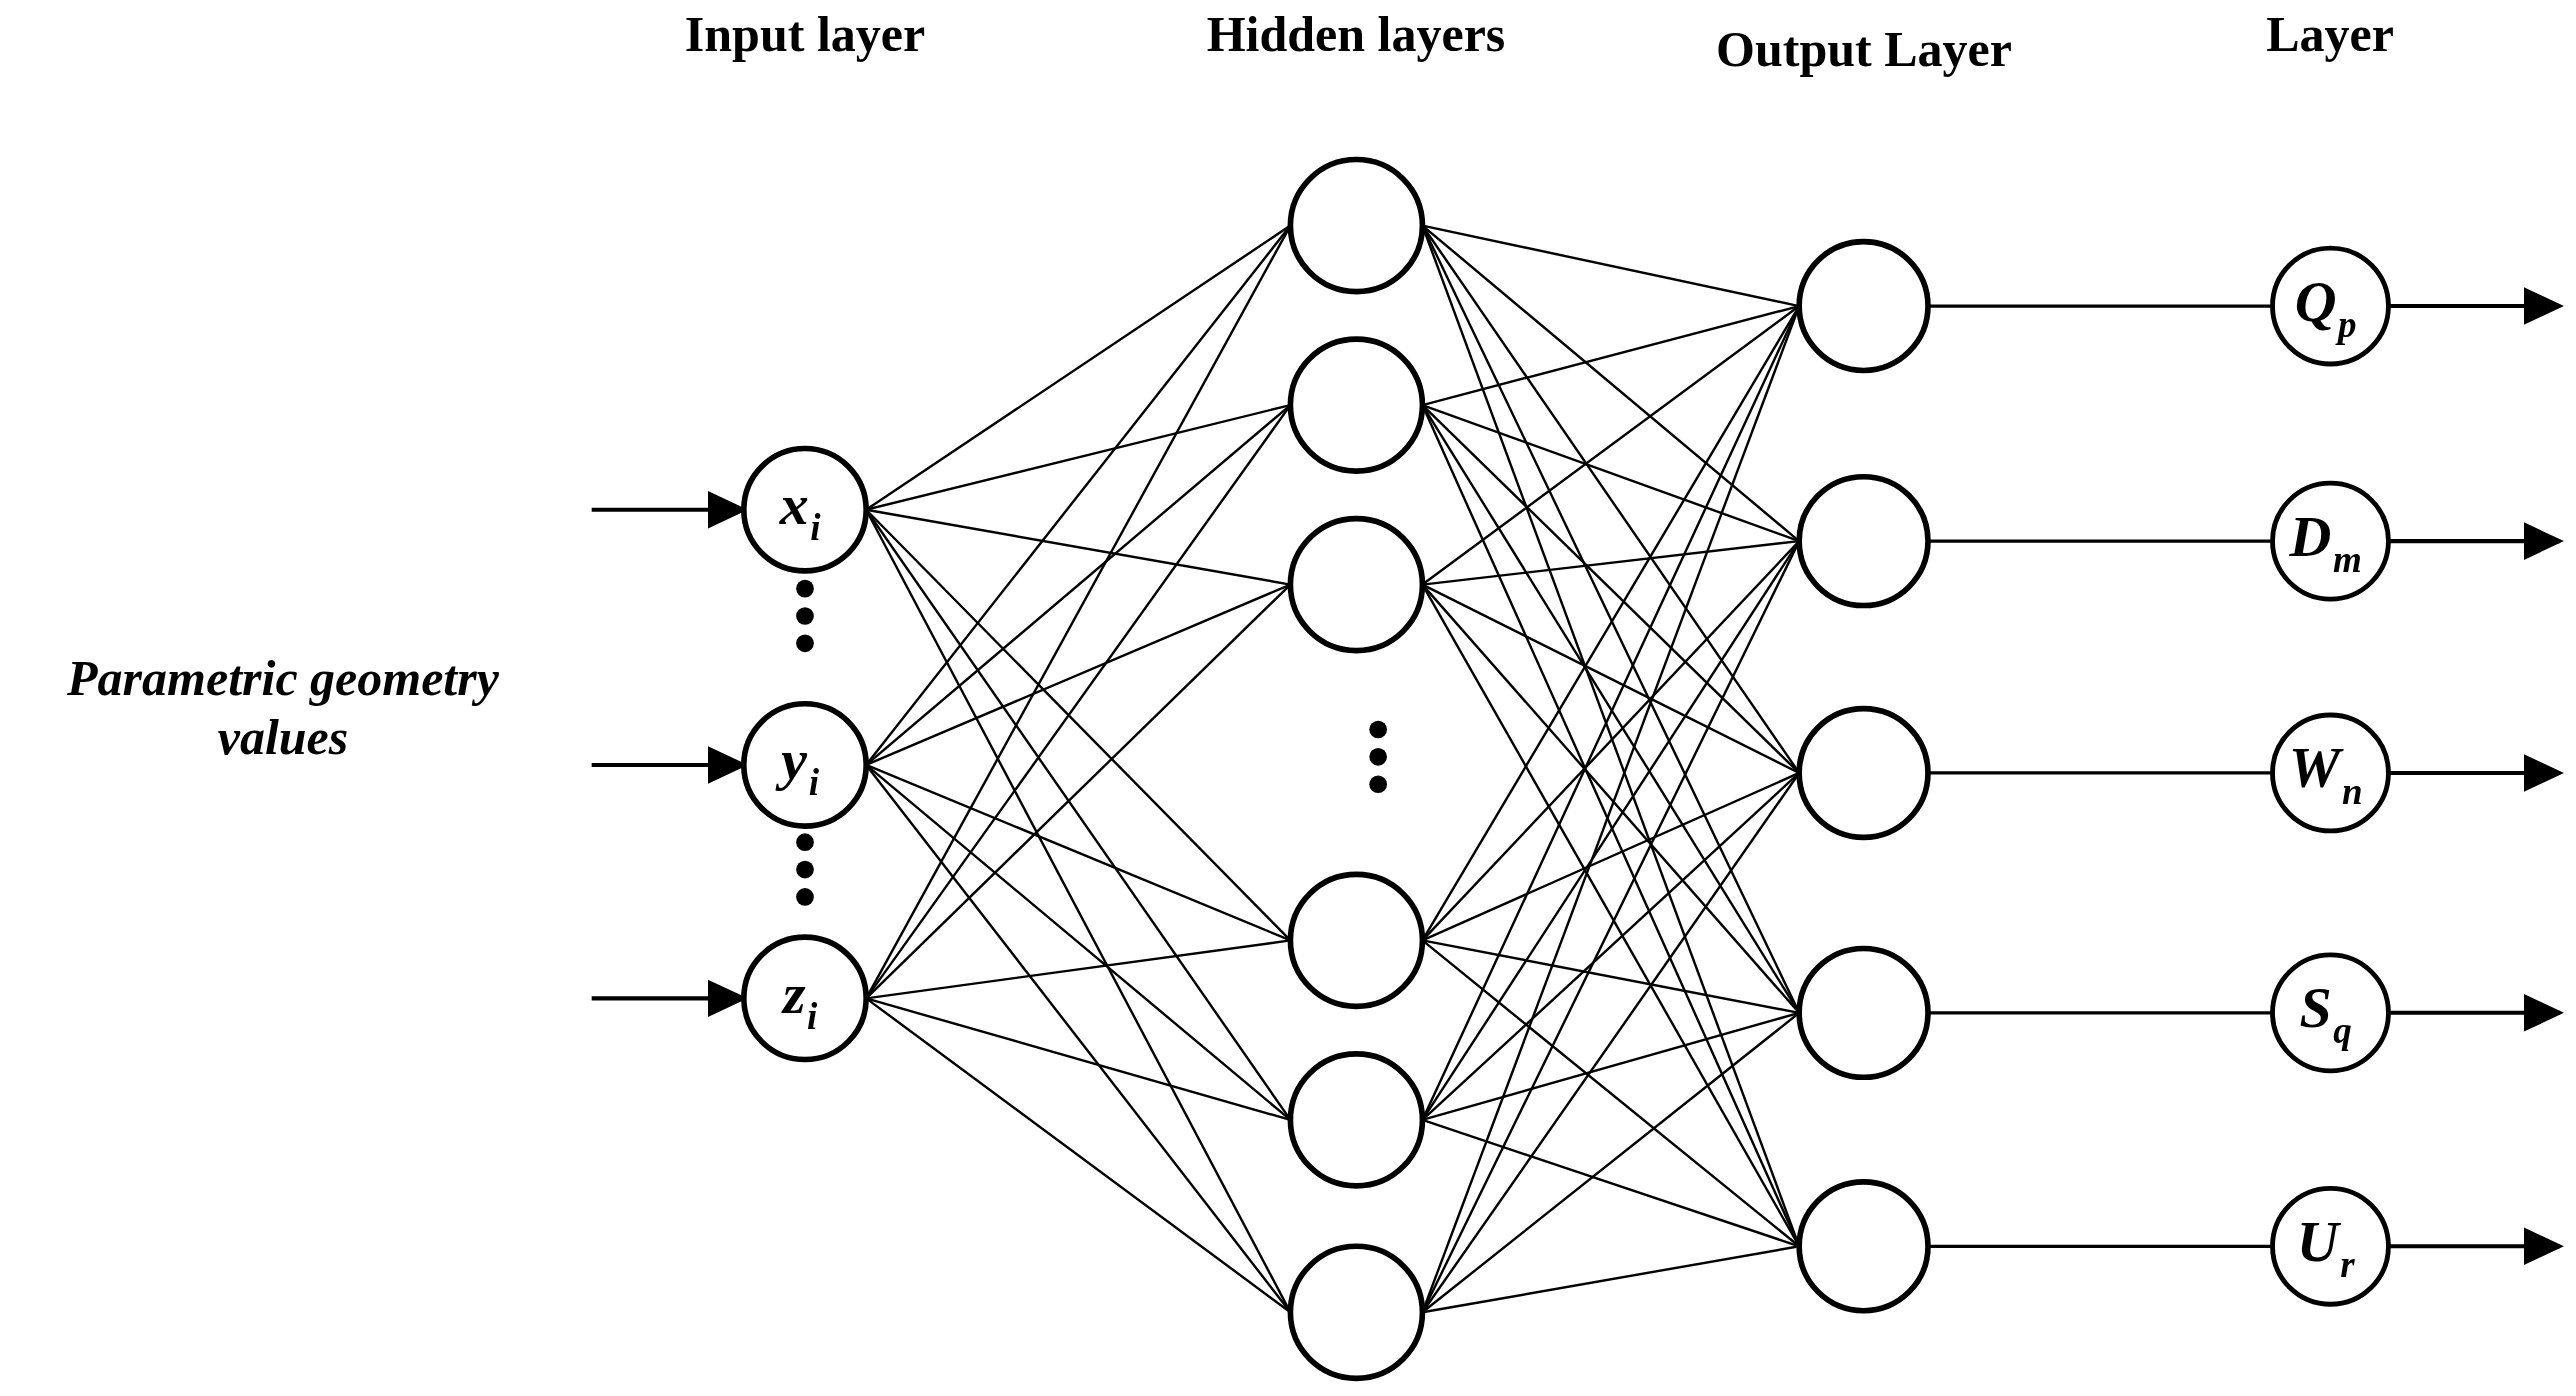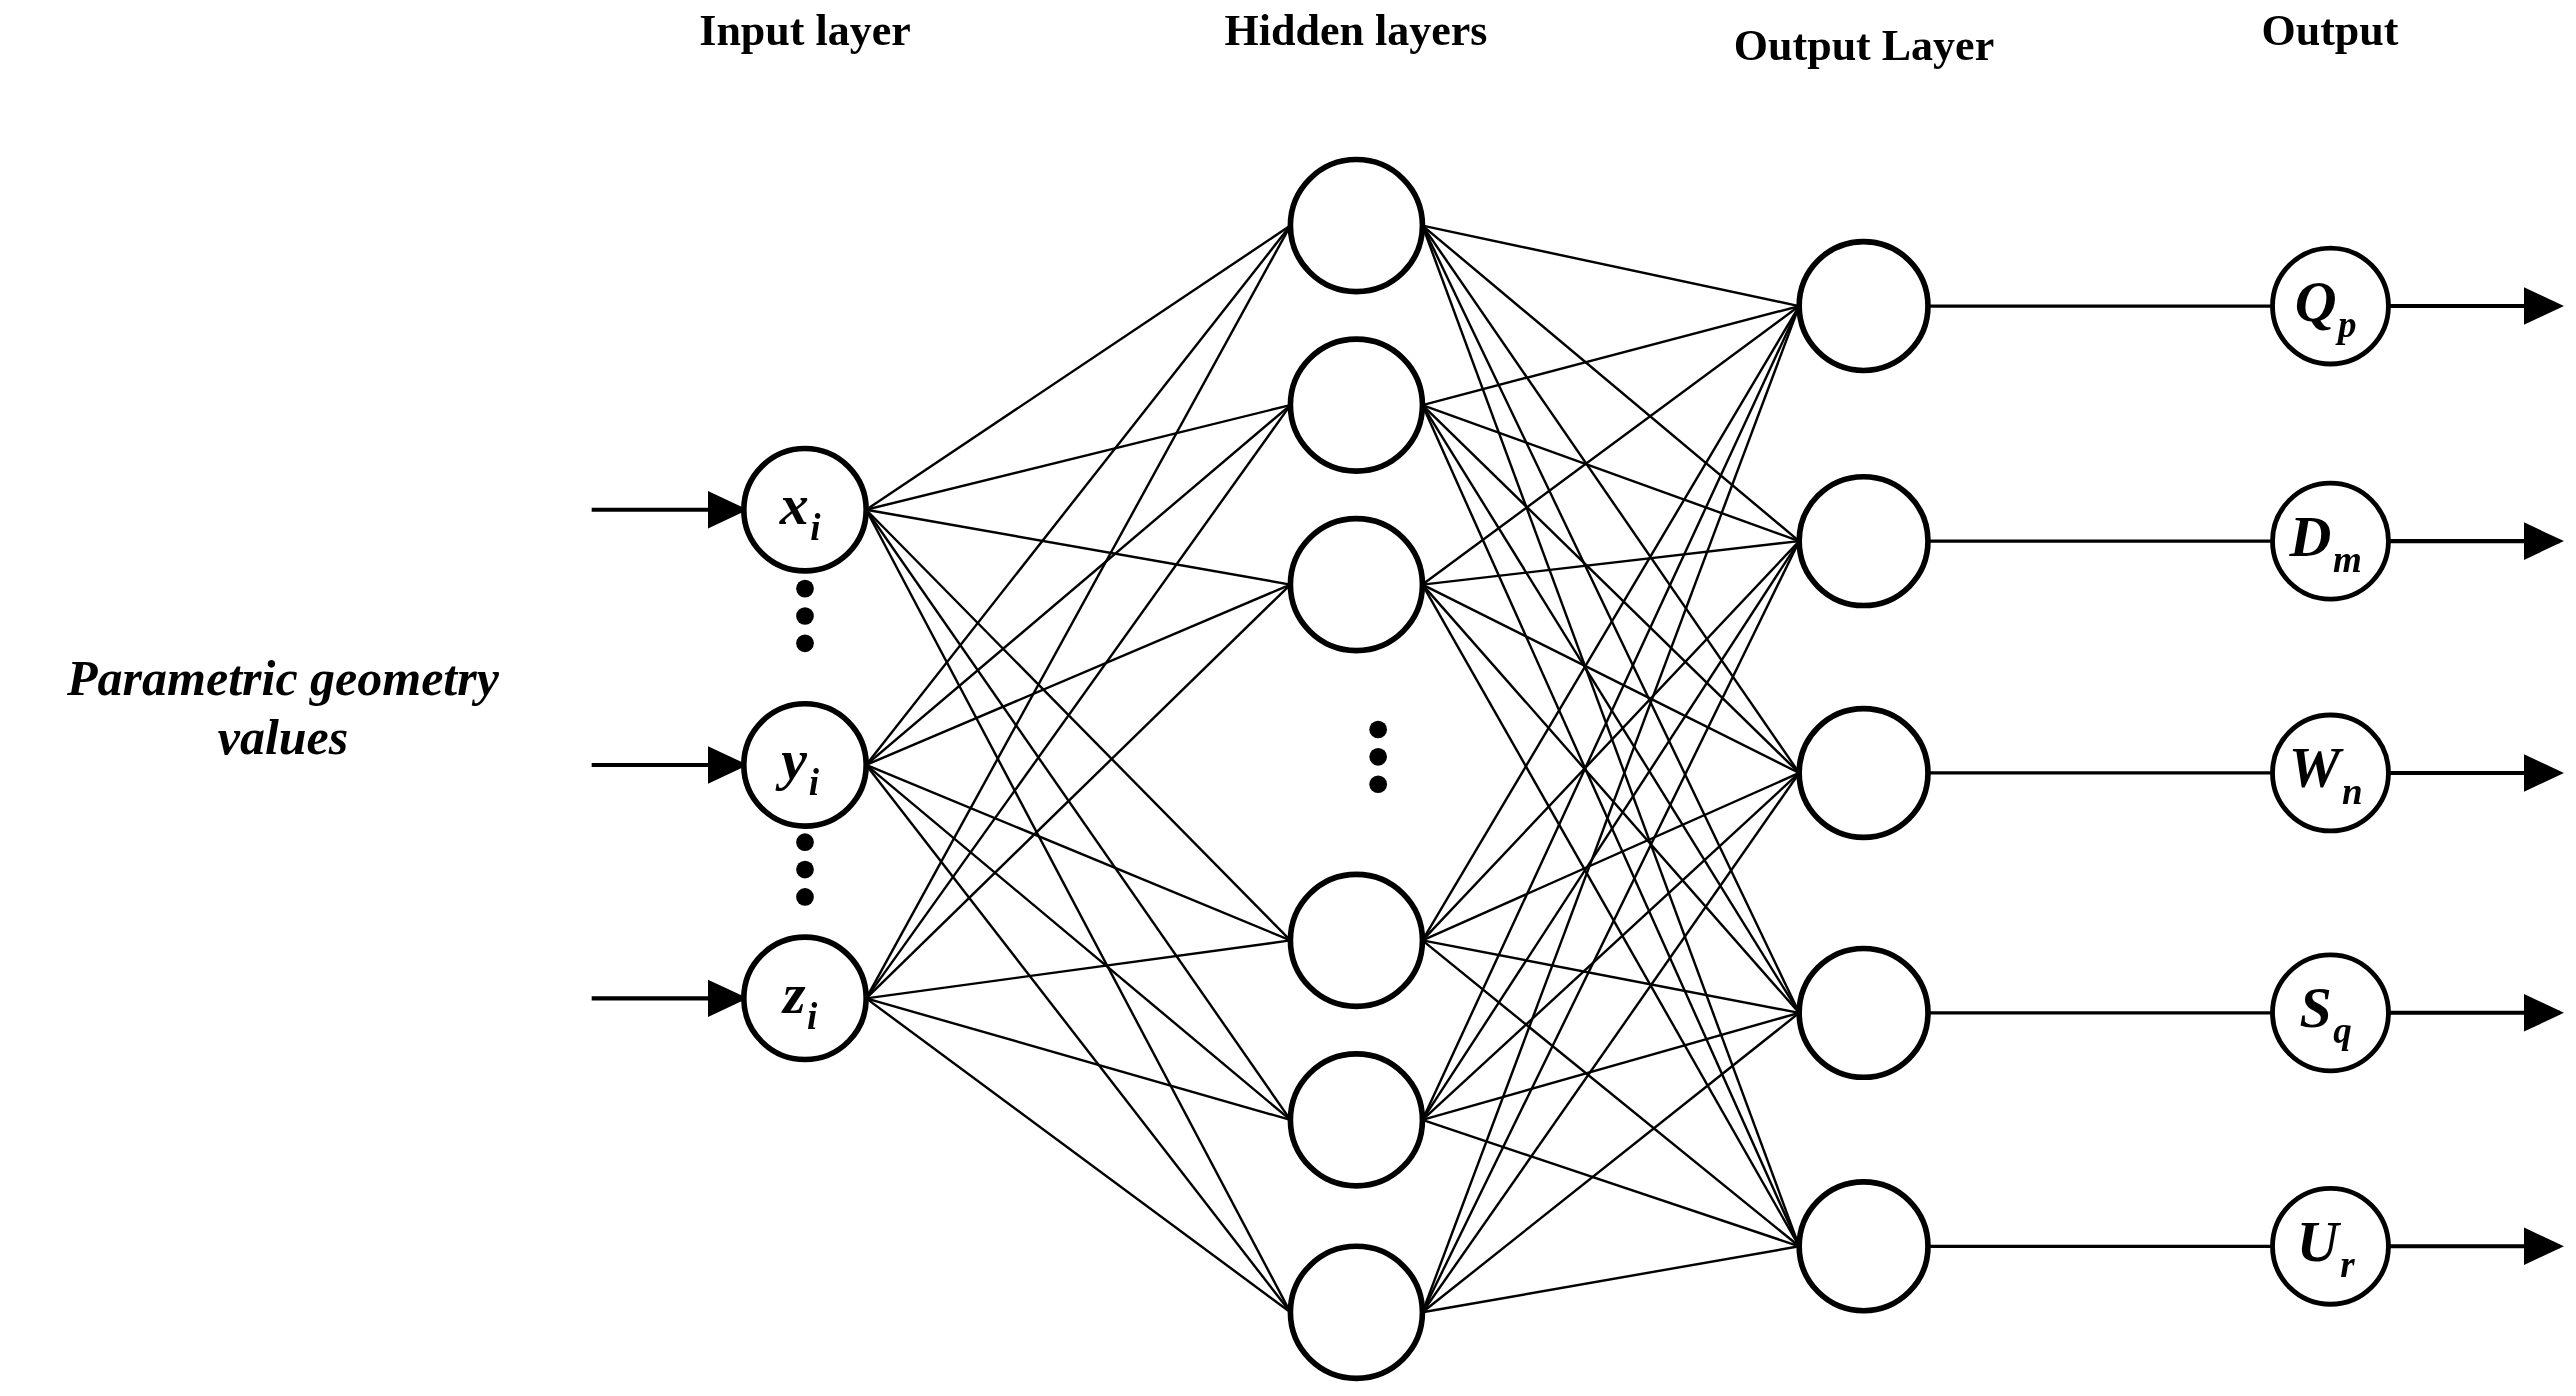--- a/index.html
+++ b/index.html
@@ -23,21 +23,21 @@
     position: absolute;
     left: 0;
     top: 0;
     width: 2576px;
     height: 1397px;
   }
   .col-header {
     position: absolute;
     font-family: "Liberation Serif", "DejaVu Serif", serif;
     font-weight: bold;
-    font-size: 44px;
+    font-size: 50px;
     color: #000000;
     text-align: center;
     white-space: nowrap;
     transform: translateX(-50%);
     letter-spacing: 0px;
   }
   .side-label {
     position: absolute;
     font-family: "Liberation Serif", "DejaVu Serif", serif;
     font-weight: bold;
@@ -216,21 +216,21 @@
           <circle cx="1712" cy="906" r="11" fill="#000000"></circle>
           <circle cx="1712" cy="940" r="11" fill="#000000"></circle>
           <circle cx="1712" cy="974" r="11" fill="#000000"></circle>
         </g>
       </g>
   </svg>
 
   <div class="col-header" style="left: 805px; top: 4.8px;">Input layer</div>
   <div class="col-header" style="left: 1356px; top: 4.8px; text-align: right;">Hidden layers</div>
   <div class="col-header" style="left: 1864px; top: 20px;">Output Layer</div>
-  <div class="col-header" style="left: 2330px; top: 4.8px;">Output</div>
+  <div class="col-header" style="left: 2330px; top: 4.8px;">Layer</div>
 
   <div class="side-label" style="left: 283px; top: 708px;">
     <div>Parametric geometry</div>
     <div>values</div>
   </div>
 
 </div>
 
 
 </body></html>

